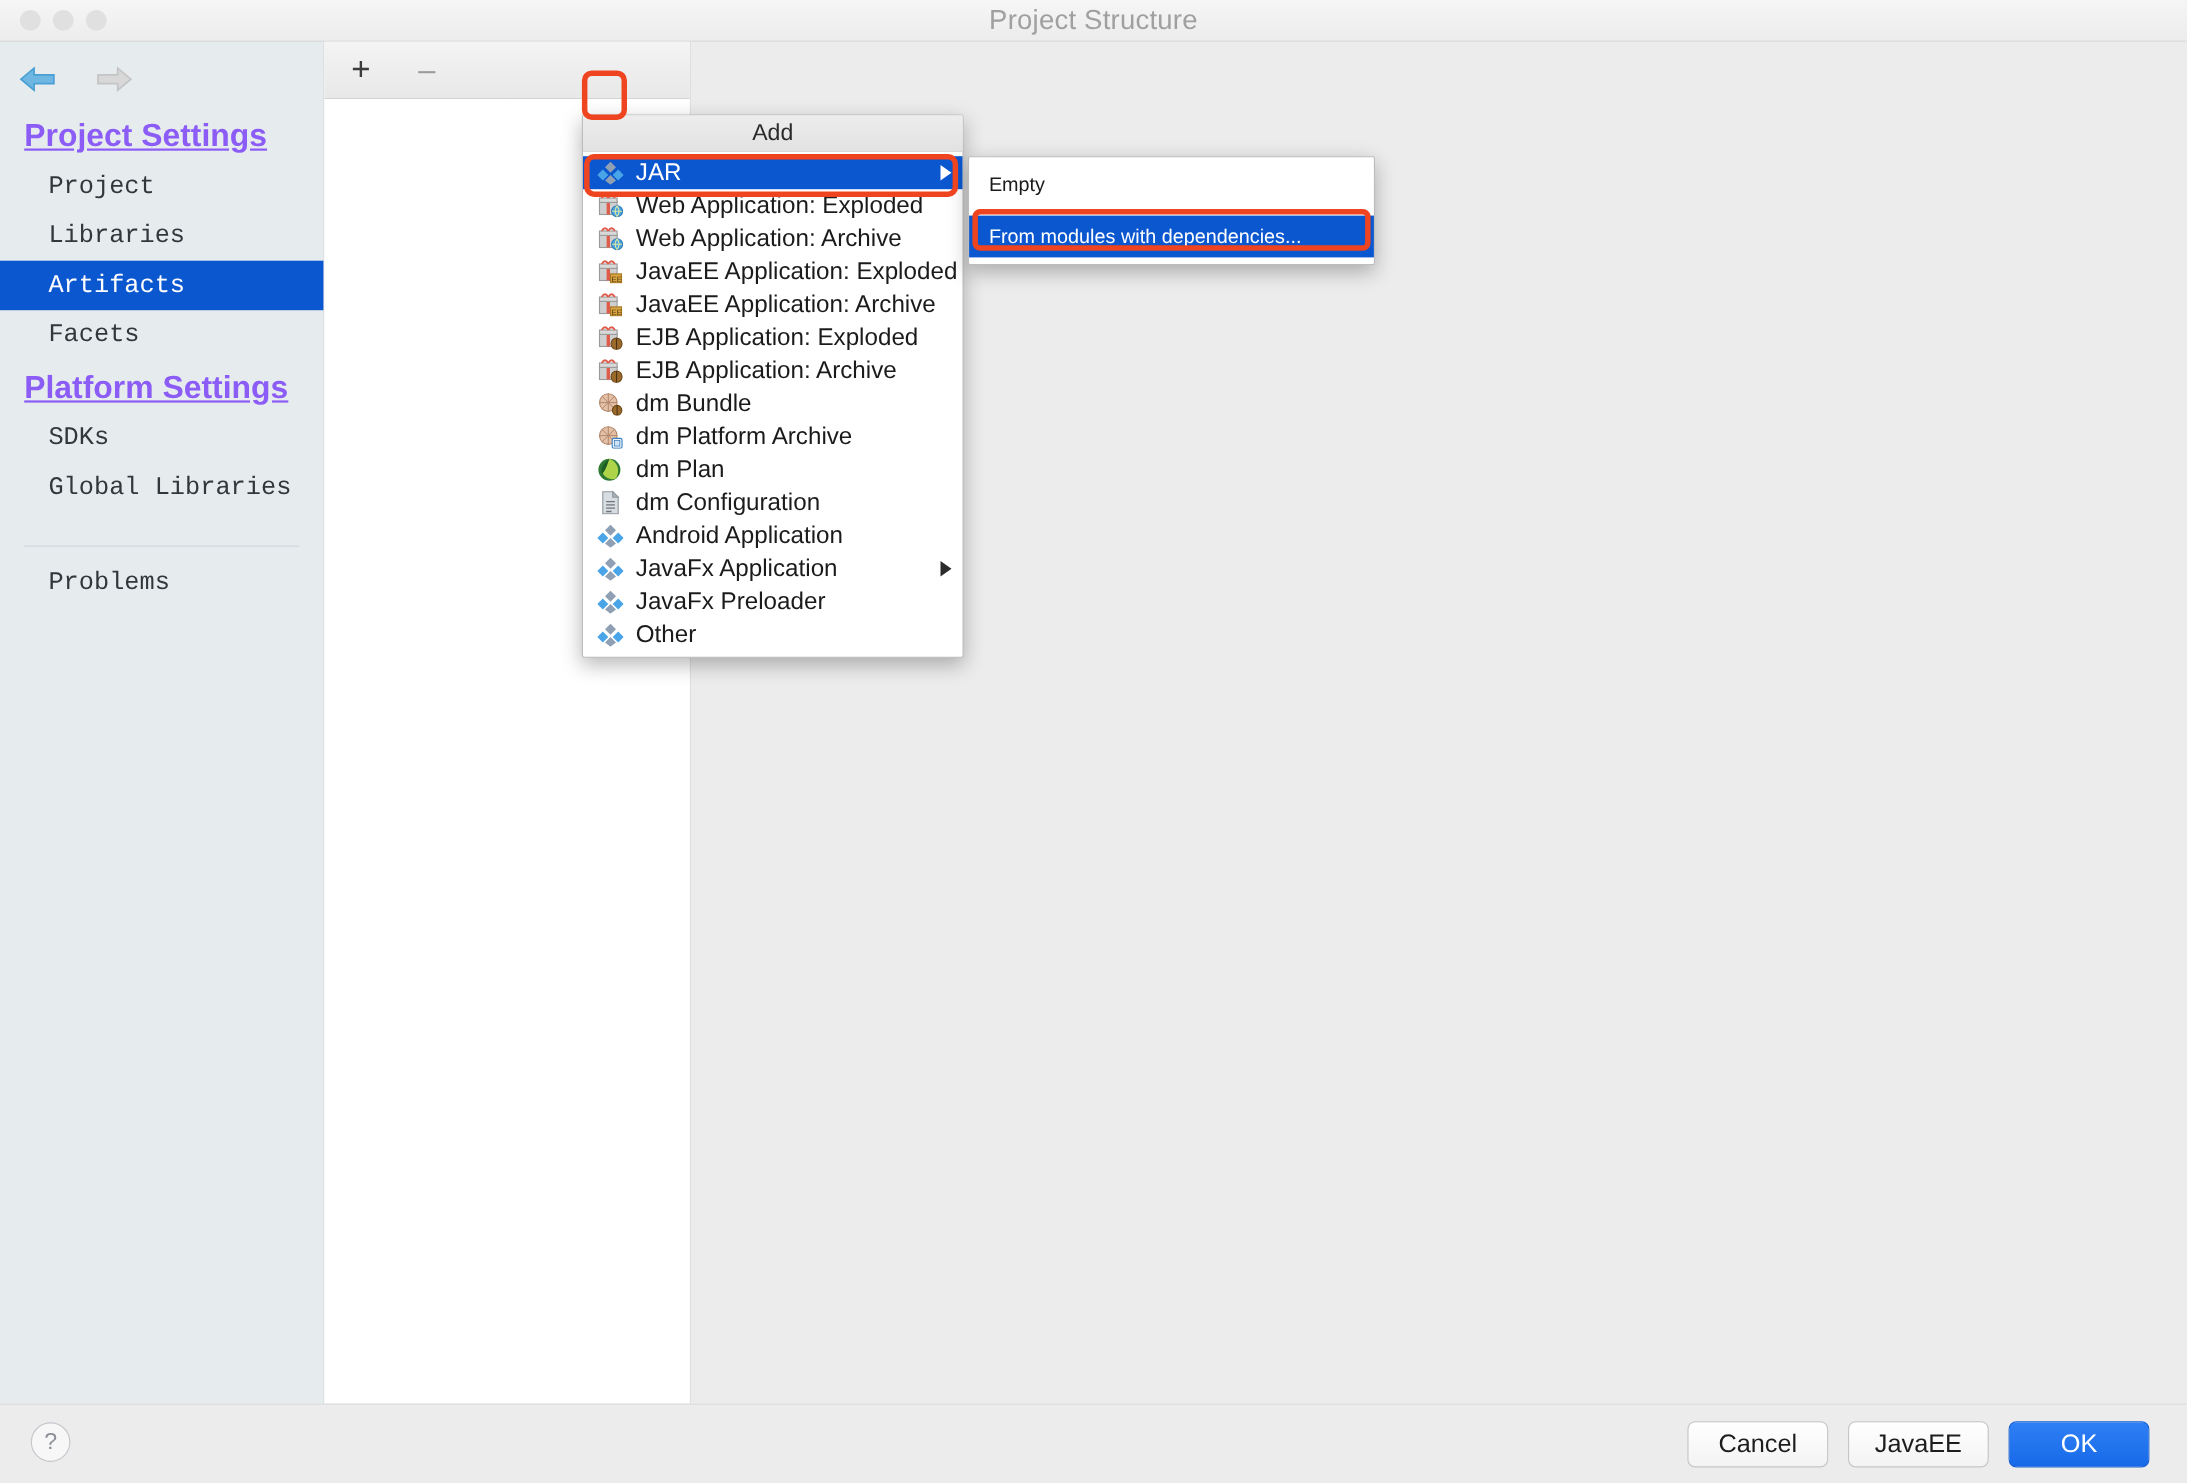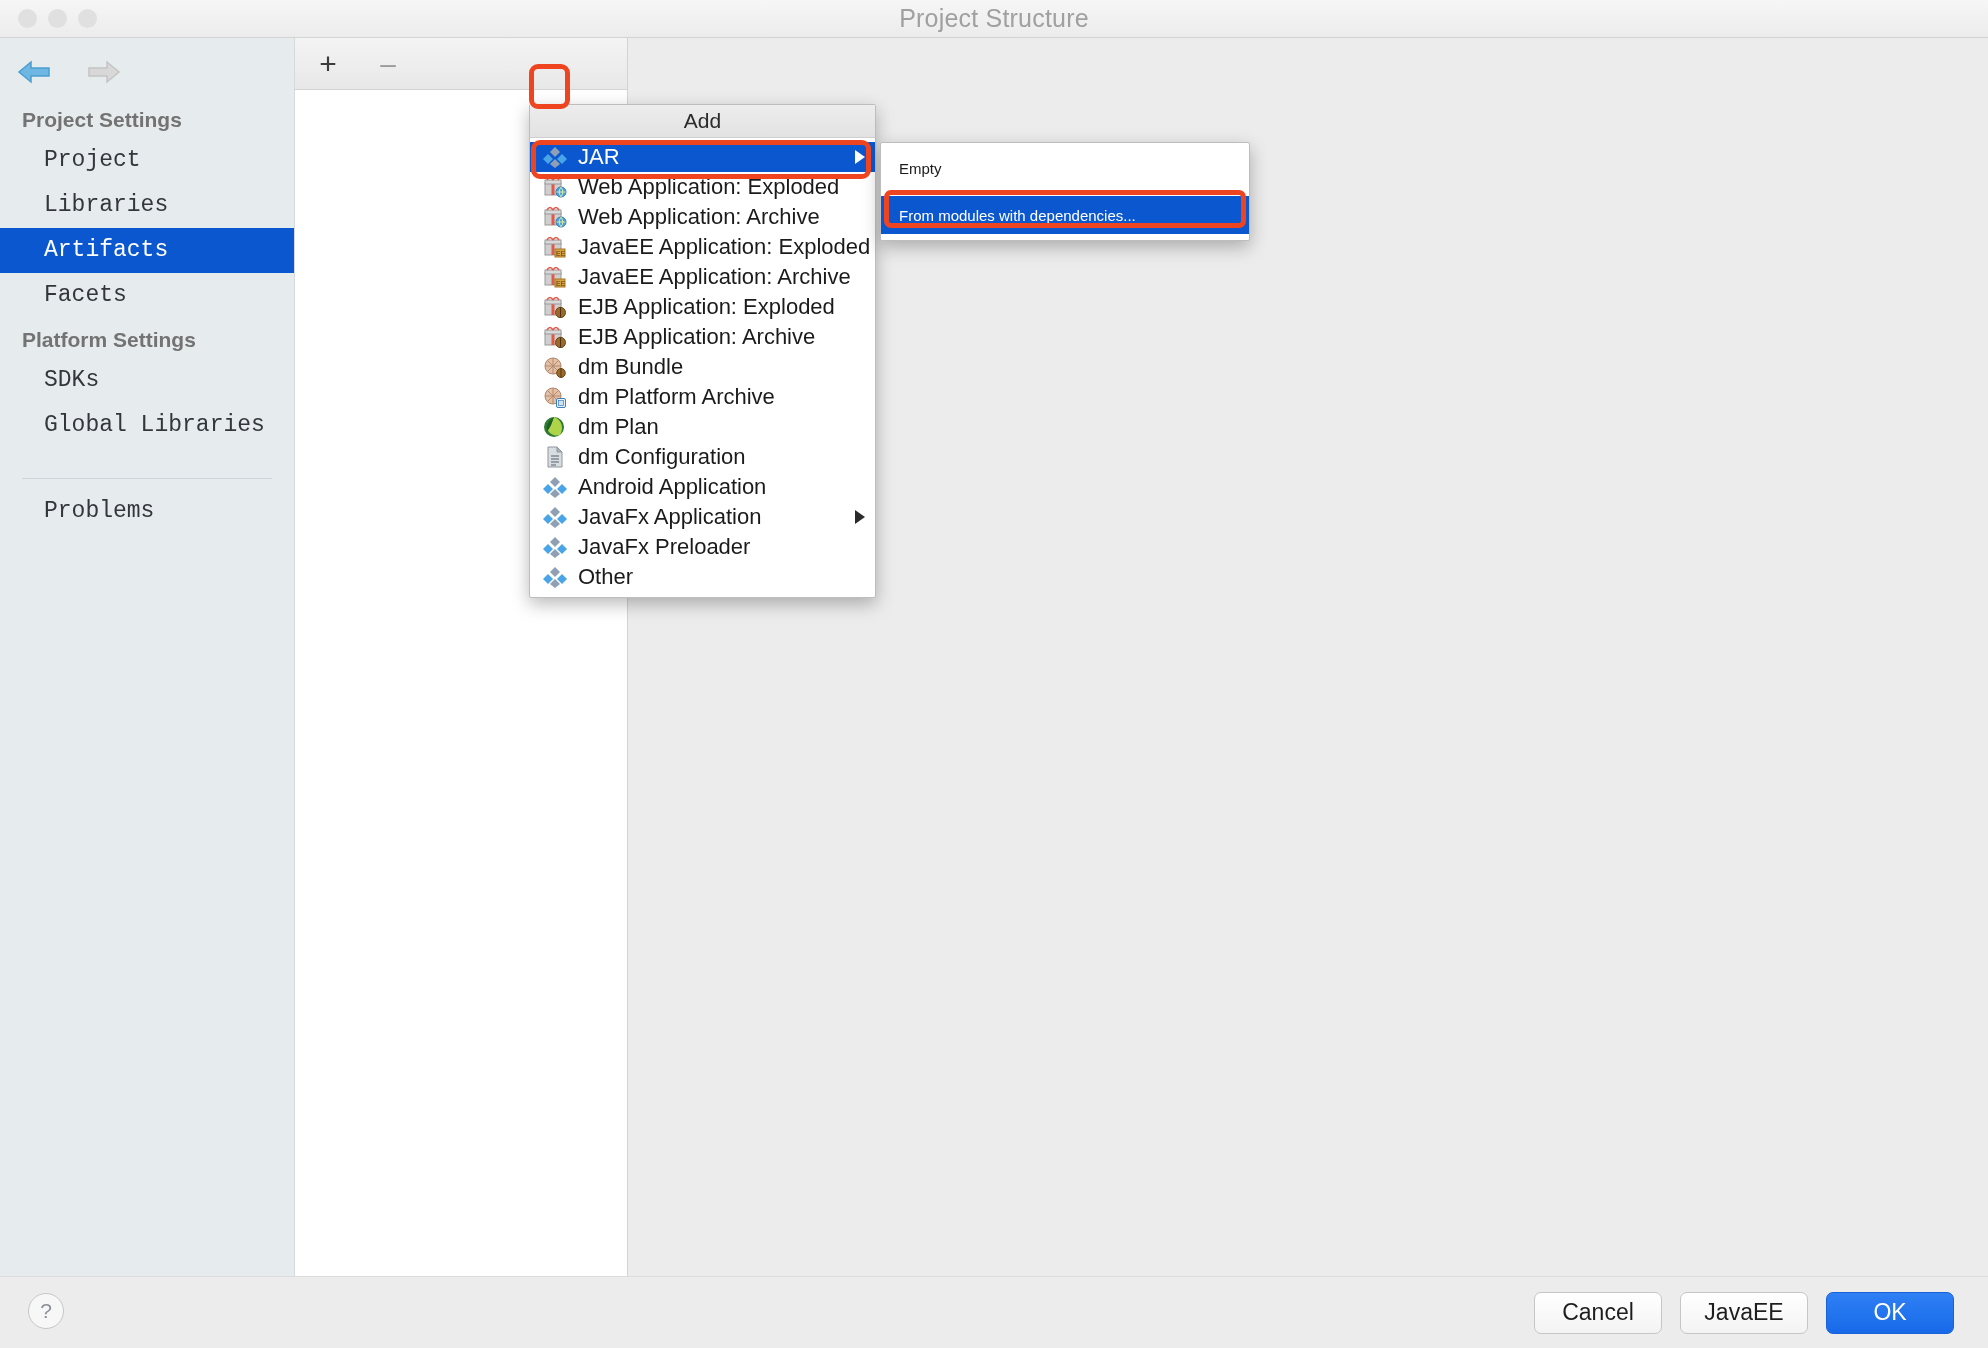--- a/index.html
+++ b/index.html
@@ -40,22 +40,23 @@
     width: 295px; flex: 0 0 295px;
     background: #e6ebee;
     border-right: 1px solid #d6dade;
     padding-top: 8px;
     position: relative;
   }
   .navbar { height: 52px; display: flex; align-items: center; gap: 26px; padding-left: 14px; }
   .nav-arrow { width: 42px; height: 30px; display: flex; align-items: center; justify-content: center; }
   .nav-arrow svg { display: block; }
   .sb-group {
-    font-size: 21px; font-weight: bold; color: #737373;
+    font-size: 29px; font-weight: bold; color: #8b5cf6;
     padding: 10px 0 6px 22px;
+    text-decoration: underline;
   }
   .sb-item {
     font-size: 23px; color: #33373b;
     padding: 7px 0 7px 44px; line-height: 1.35; font-family: Liberation Mono, monospace;
   }
   .sb-item.selected { background: #0b57d0; color: #fff; }
   .sb-spacer { height: 22px; }
   .sb-divider { height: 1px; background: #cfd5da; margin: 8px 22px 10px 22px; }
 
   
@@ -143,21 +144,21 @@
     width: 370px;
     background: #fff;
     border: 1px solid #bdbdbd;
     border-radius: 2px;
     box-shadow: 0 6px 18px rgba(0,0,0,.28);
     z-index: 50;
     padding: 6px 0 6px 0;
   }
   .sub-item {
     height: 38px; display: flex; align-items: center;
-    padding-left: 18px; font-size: 15px; color: #1b1b1b;
+    padding-left: 18px; font-size: 18px; color: #1b1b1b;
     white-space: nowrap;
   }
   .sub-item.highlighted { background: #0b57d0; color: #fff; }
   .sub-divider { height: 1px; background: #d0d0d0; margin: 4px 10px; }
   .ring-sub {
     position: absolute; left: 589px; top: 152px;
     width: 362px; height: 38px;
     border: 5px solid #ef4420; border-radius: 7px;
     pointer-events: none; z-index: 56;
   }

